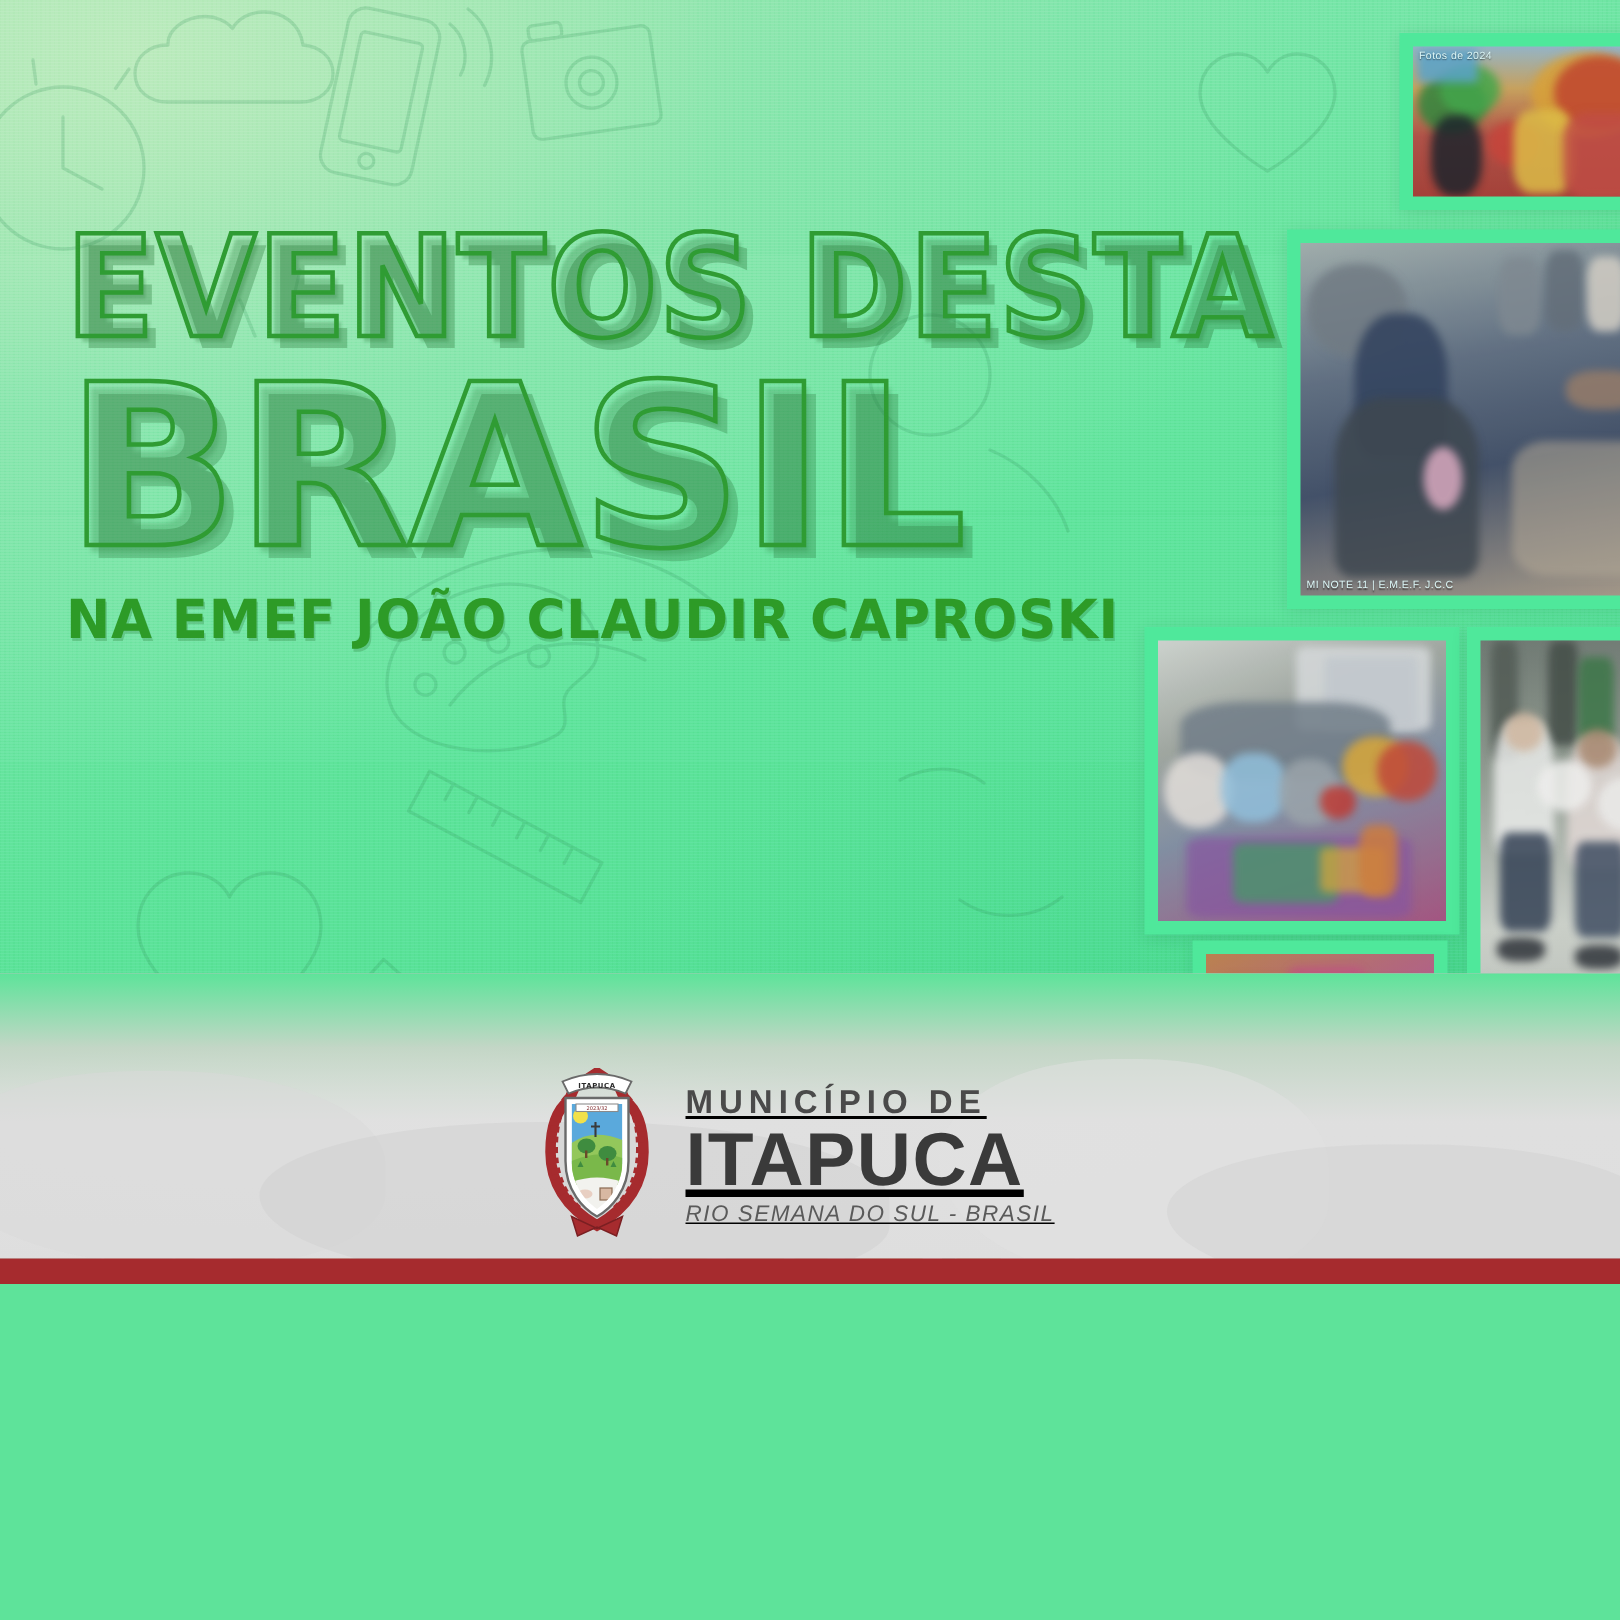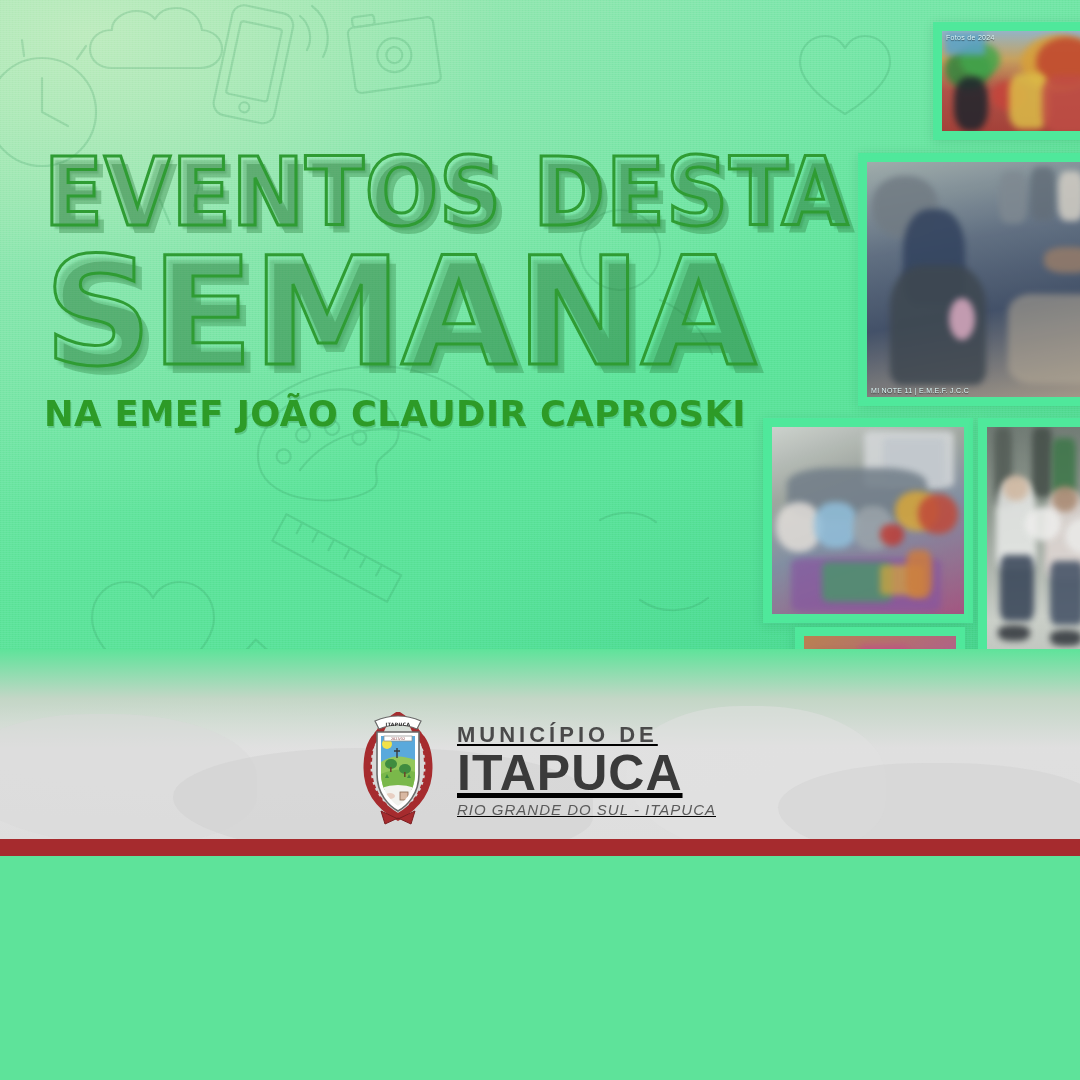--- a/index.html
+++ b/index.html
@@ -184,21 +184,21 @@
       <path d="M160 200l10 24M200 180l-6 26"></path>
       <circle cx="620" cy="250" r="40"></circle>
       <path d="M660 300c24 10 44 30 52 54"></path>
     </svg>
   </div>
 
   <div class="grain"></div>
 
   <div class="head">
     <div class="l1">EVENTOS DESTA</div>
-    <div class="l2">SEMANA</div>
+    <div class="l2">BRASIL</div>
     <div class="sub">NA EMEF JOÃO CLAUDIR CAPROSKI</div>
   </div>
 
   <div class="cta">
     <div class="cta-outline">VEM CONFERIR!</div>
     <div class="cta-script">vem conferir!</div>
   </div>
 
   <div class="collage">
 
@@ -361,18 +361,18 @@
 
         <path d="M20 9 Q43 -1 66 9 L62 17 Q43 9 24 17 Z" fill="#ffffff" stroke="#6a6a6a" stroke-width="1.2"></path>
         <text x="43" y="13.5" font-family="DejaVu Sans, sans-serif" font-size="4.6" font-weight="bold" fill="#2a2a2a" text-anchor="middle" letter-spacing=".4">ITAPUCA</text>
 
         <path d="M26 99 L43 107 L60 99 L56 112 L43 106 L30 112 Z" fill="#a62b2e" stroke="#7a1f22" stroke-width="1"></path>
       </svg>
     </div>
     <div class="brand-text">
       <div class="b1">MUNICÍPIO  DE</div>
       <div class="b2">ITAPUCA</div>
-      <div class="b3">RIO GRANDE DO SUL - ITAPUCA</div>
+      <div class="b3">RIO SEMANA DO SUL - BRASIL</div>
     </div>
   </div>
 
   <div class="redbar"></div>
 </div>
 
 </body></html>

